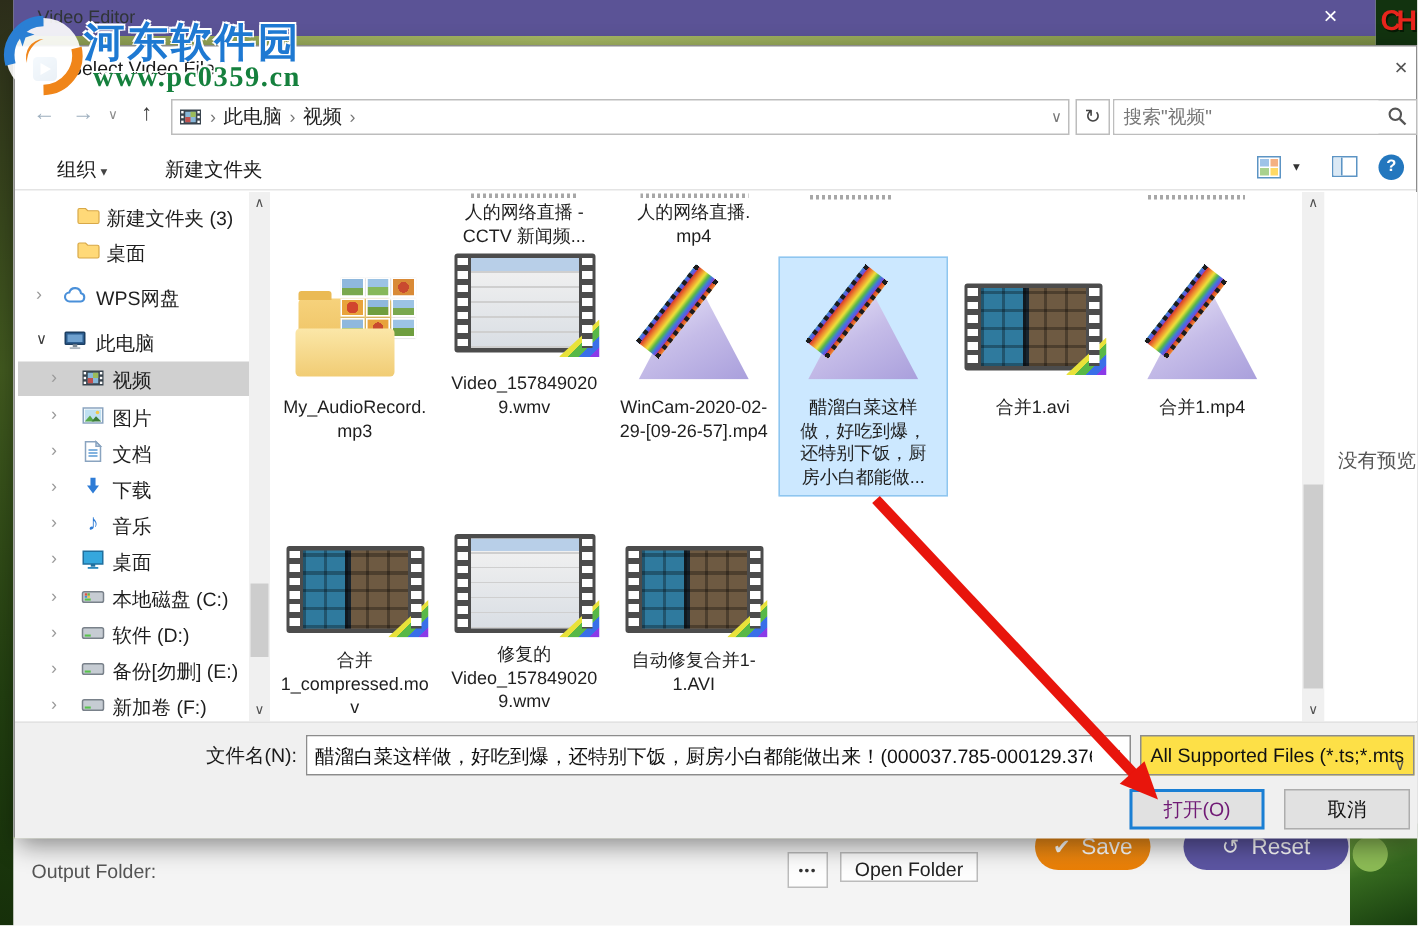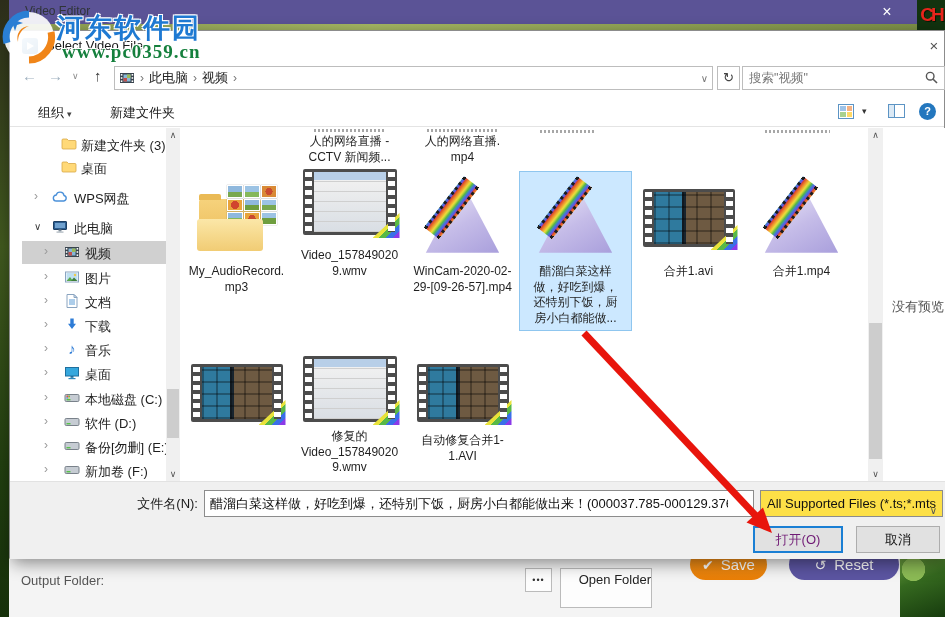--- a/index.html
+++ b/index.html
@@ -17,21 +17,21 @@
   
   .titlebar { left:9px; top:0; width:908px; height:24px; background:#5b5396; z-index:1; }
   .titlebar .ttl { position:absolute; left:16px; top:4px; font-size:12px; color:#2f3437; }
   .titlebar .tclose { position:absolute; left:863px; top:1px; width:30px; height:22px; color:#fff; font-size:16px; text-align:center; line-height:22px; }
   .title-underline { left:9px; top:24px; width:908px; height:6px; background:linear-gradient(90deg,#8d9e52,#a7b964 40%,#7e9148); z-index:1; }
 
   .app-bottom { left:9px; top:558px; width:891px; height:59px; background:#f4f4f4; border-top:1px solid #c3cfa8; z-index:2; }
   .ob-label { position:absolute; left:12px; top:14px; font-size:13px; color:#555; }
   .ob-input { position:absolute; left:100px; top:9px; width:410px; height:24px; border:1px solid #bbb; background:#fff; font-size:13px; color:#222; padding:0 6px; font-family:"Liberation Sans",sans-serif; }
   .ob-dots { position:absolute; left:516px; top:9px; width:27px; height:24px; border:1px solid #bbb; background:#fdfdfd; font-size:9px; color:#333; text-align:center; line-height:22px; letter-spacing:1px; }
-  .ob-open { position:absolute; left:551px; top:9px; width:92px; height:40px; border:1px solid #bbb; background:#fdfdfd; font-size:13px; color:#222; text-align:right; line-height:22px; }
+  .ob-open { position:absolute; left:551px; top:9px; width:92px; height:20px; border:1px solid #bbb; background:#fdfdfd; font-size:13px; color:#222; text-align:center; line-height:22px; }
 
   .btn-save { left:690px; top:549px; width:77px; height:31px; border-radius:16px; background:linear-gradient(#f4951f,#ea7f06); color:#fff; z-index:2; font-size:15px; display:flex; align-items:center; justify-content:center; gap:7px; }
   .btn-reset { left:789px; top:549px; width:110px; height:31px; border-radius:16px; background:#5c55a2; color:#fff; z-index:2; font-size:15px; display:flex; align-items:center; justify-content:center; gap:8px; }
   .btn-save .g, .btn-reset .g { font-size:14px; }
 
   
   .dialog { left:9px; top:30px; width:936px; height:528px; background:#fff; border:1px solid #8c8c8c; box-shadow:3px 5px 16px rgba(0,0,0,.45); z-index:3; }
   .dlg-head { position:absolute; left:0; top:0; width:100%; height:30px; }
   .dlg-icon { position:absolute; left:12px; top:7px; width:16px; height:16px; border-radius:3px; background:linear-gradient(145deg,#8fc0e8,#2d6da8); }
   .dlg-icon:before { content:""; position:absolute; left:5px; top:4px; border-left:7px solid #fff; border-top:4px solid transparent; border-bottom:4px solid transparent; }
@@ -58,21 +58,21 @@
   .viewgrid i:nth-child(1){background:#9ec3e8}.viewgrid i:nth-child(2){background:#f4b183}
   .viewgrid i:nth-child(3){background:#a9d18e}.viewgrid i:nth-child(4){background:#ffd966}
   .viewcaret { position:absolute; left:852px; top:9px; font-size:9px; color:#333; }
   .panes { position:absolute; left:878px; top:7px; width:17px; height:14px; border:1px solid #5c94c4; background:#fff; }
   .panes:before { content:""; position:absolute; left:0; top:0; width:5px; height:100%; background:#dbe9f5; border-right:1px solid #5c94c4; }
   .helpbtn { position:absolute; left:909px; top:6px; width:17px; height:17px; border-radius:50%; background:#2377be; color:#fff; font-size:11px; font-weight:bold; text-align:center; line-height:17px; }
 
   
   .main { position:absolute; left:0; top:97px; width:936px; height:353px; overflow:hidden; }
 
-  .sidebar { position:absolute; left:12px; top:0; width:156px; height:353px; }
+  .sidebar { position:absolute; left:2px; top:0; width:156px; height:353px; }
   .side-item { position:absolute; left:0; width:156px; height:23px; font-size:13px; color:#1e1e1e; }
   .side-item.selected { background:#d0d0d0; }
   .side-item .chev { position:absolute; top:3px; font-size:12px; color:#9a9a9a; }
   .side-item.group .chev { left:12px; } .side-item.child .chev { left:22px; }
   .side-item .chev.exp { color:#3c3c3c; font-size:10px; top:5px; }
   .side-item .ic { position:absolute; top:3px; width:16px; height:16px; }
   .side-item.top .ic { left:39px; } .side-item.group .ic { left:30px; } .side-item.child .ic { left:42px; }
   .side-item .lbl { position:absolute; top:4px; white-space:nowrap; }
   .side-item.top .lbl { left:59px; } .side-item.group .lbl { left:52px; } .side-item.child .lbl { left:63px; }
   .mus { color:#2e7cd6; font-size:15px; line-height:16px; text-align:center; display:block; }
@@ -469,20 +469,21 @@
         </div>
 
         <div class="frow2">
           <div class="fitem" style="left:0;top:225px">
             <div class="icn">
                 <div class="film dark">
                   <div class="scr"></div>
                   <div class="badge"></div>
                 </div>
               </div>
+            <div class="fname">合并1_compressed.mov</div>
           </div>
           <div class="fitem" style="left:113px;top:221px">
             <div class="icn">
                 <div class="film light">
                   <div class="scr"></div>
                   <div class="badge"></div>
                 </div>
               </div>
             <div class="fname">修复的Video_1578490209.wmv</div>
           </div>

